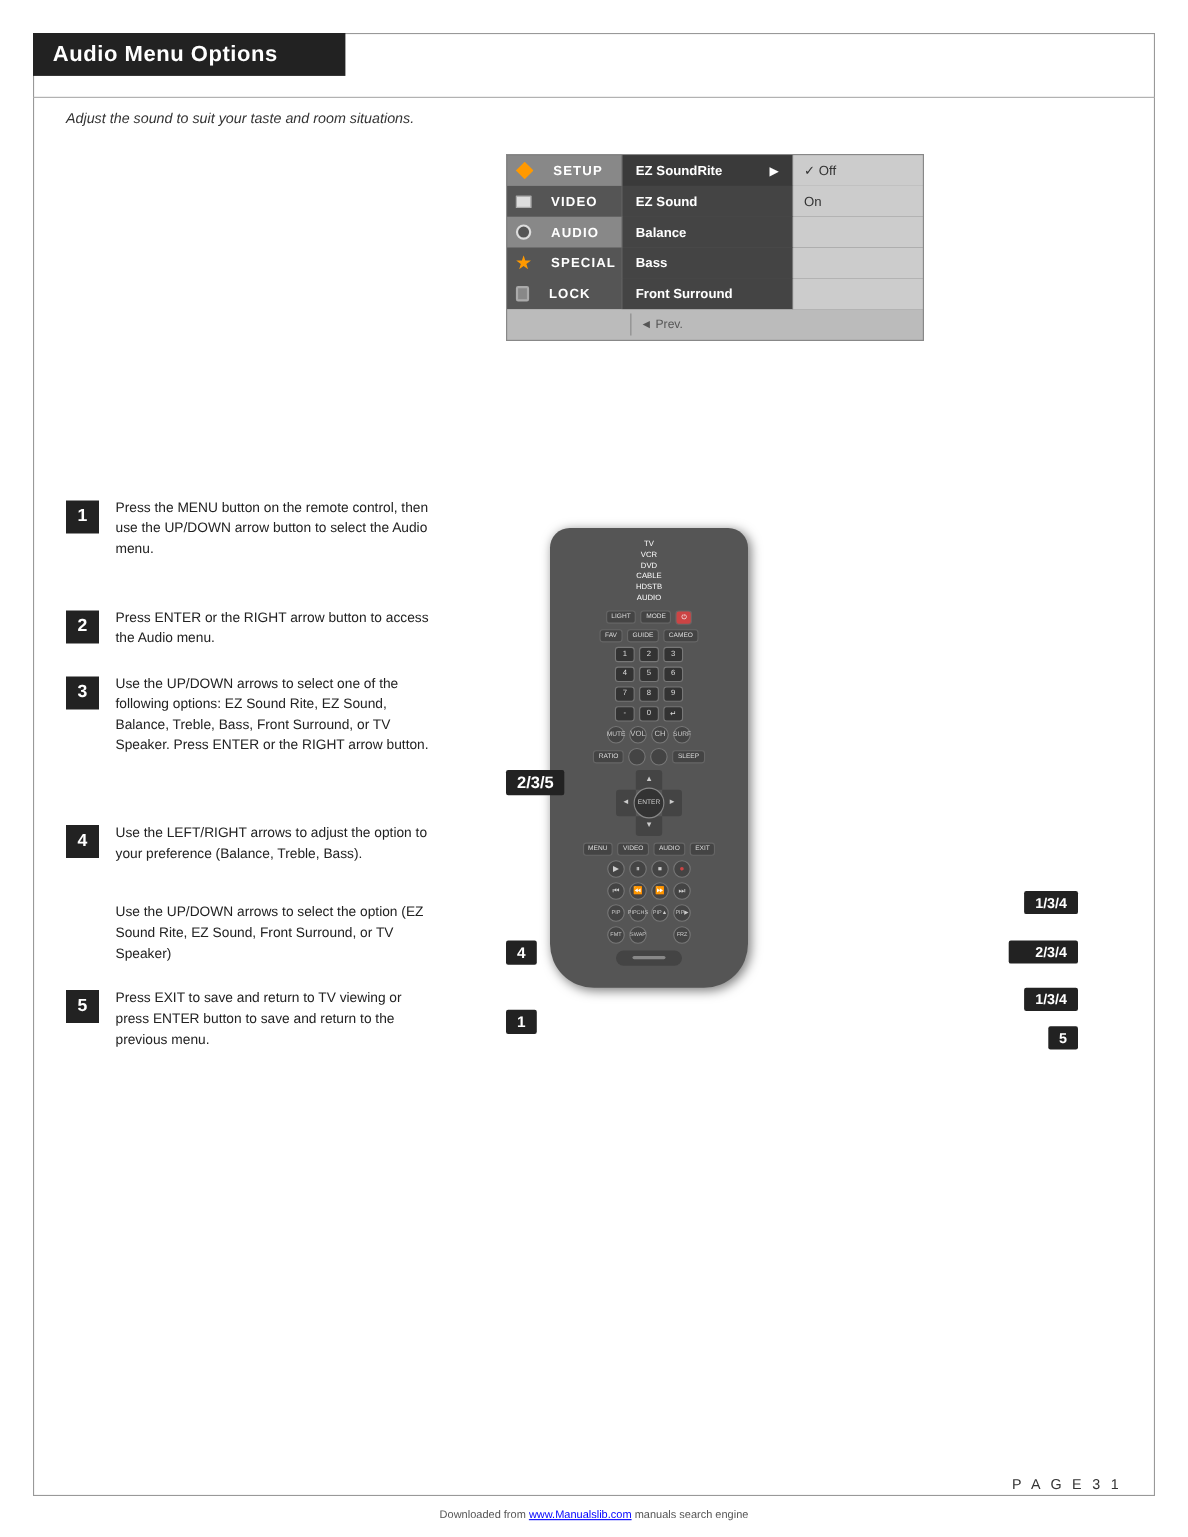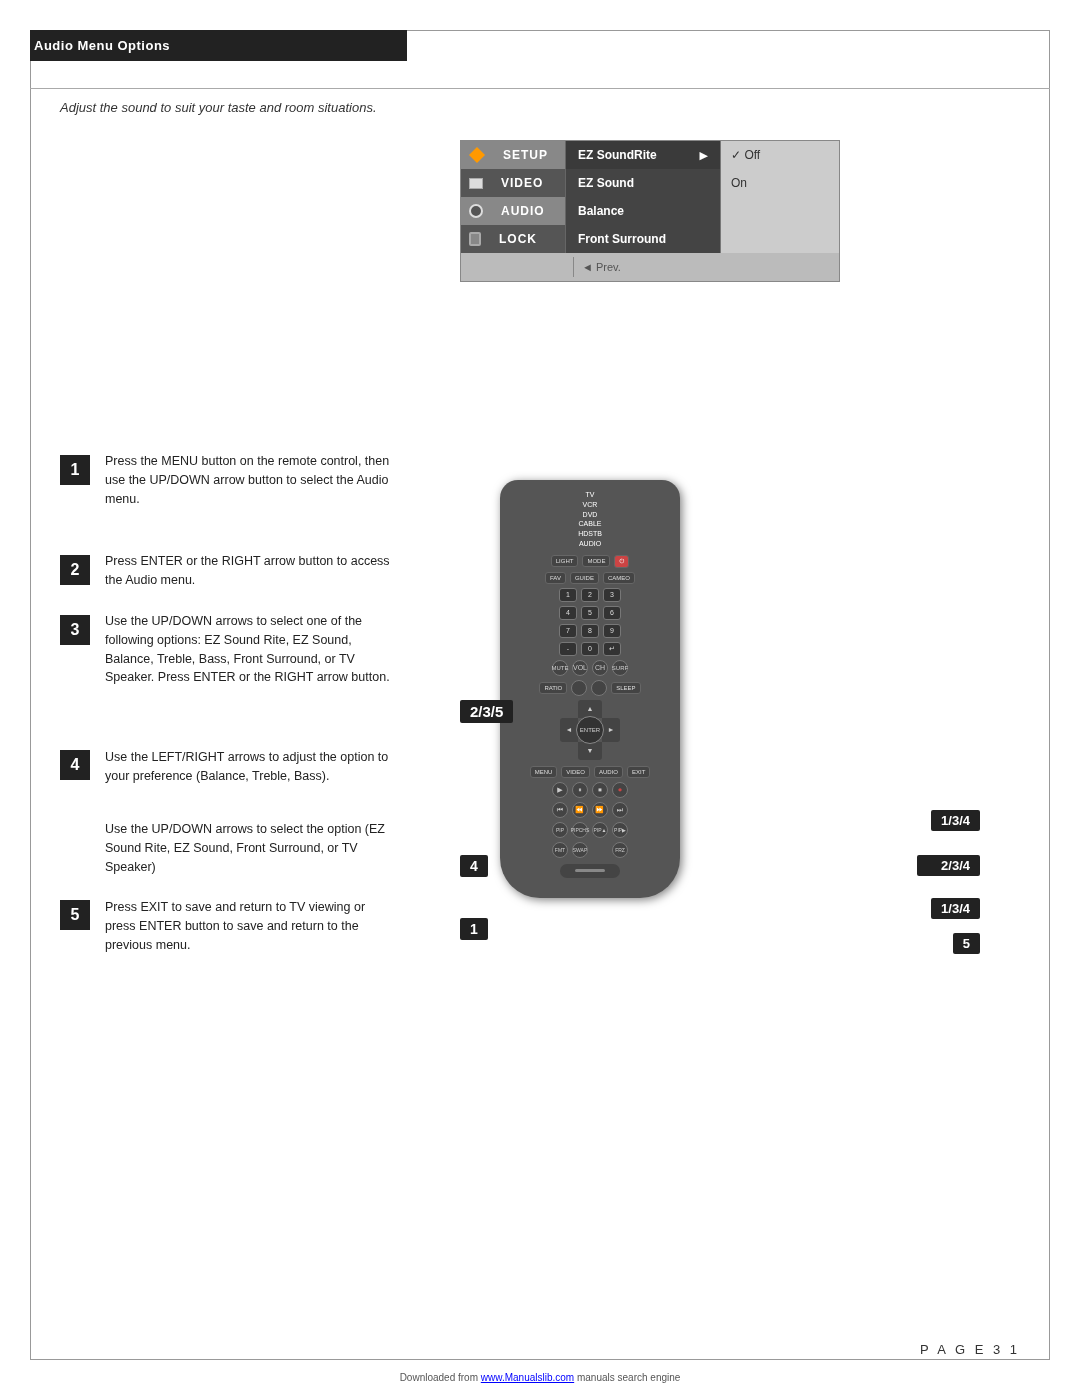--- a/index.html
+++ b/index.html
@@ -20,24 +20,24 @@
     }
     
     .page-header {
       position: absolute;
       top: 30px; left: 30px;
       width: 1020px;
     }
     .header-title-bar {
       background: #222;
       color: #fff;
-      font-size: 13px;
+      font-size: 20px;
       font-weight: bold;
-      padding: 8px 4px;
-      width: 377px;
+      padding: 8px 18px;
+      width: 284px;
       letter-spacing: 0.5px;
     }
     
     .subtitle {
       position: absolute;
       top: 100px; left: 60px;
       font-style: italic;
       font-size: 13px;
       color: #333;
     }
@@ -333,20 +333,30 @@
       <div class="icon-audio"></div>
       <span class="menu-left-label">AUDIO</span>
     </div>
     <div class="menu-center-col">
       <span class="menu-center-label bold-label">Balance</span>
     </div>
     <div class="menu-right-col"></div>
   </div>
 
 
+  <div class="menu-row">
+    <div class="menu-left-col">
+      <div class="icon-special"></div>
+      <span class="menu-left-label">SPECIAL</span>
+    </div>
+    <div class="menu-center-col">
+      <span class="menu-center-label bold-label">Bass</span>
+    </div>
+    <div class="menu-right-col"></div>
+  </div>
 
   <div class="menu-row">
     <div class="menu-left-col">
       <div class="icon-lock"></div>
       <span class="menu-left-label">LOCK</span>
     </div>
     <div class="menu-center-col">
       <span class="menu-center-label bold-label">Front Surround</span>
     </div>
     <div class="menu-right-col"></div>

